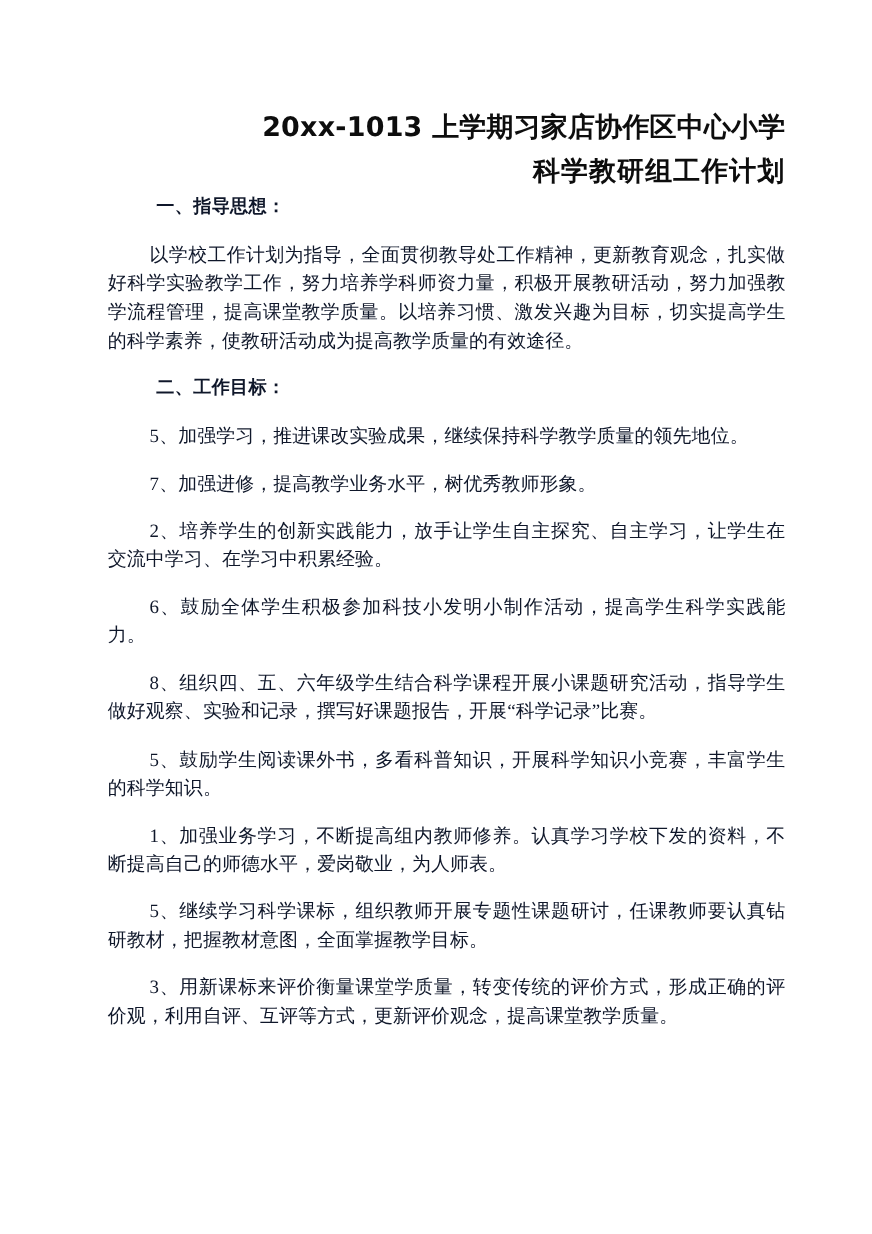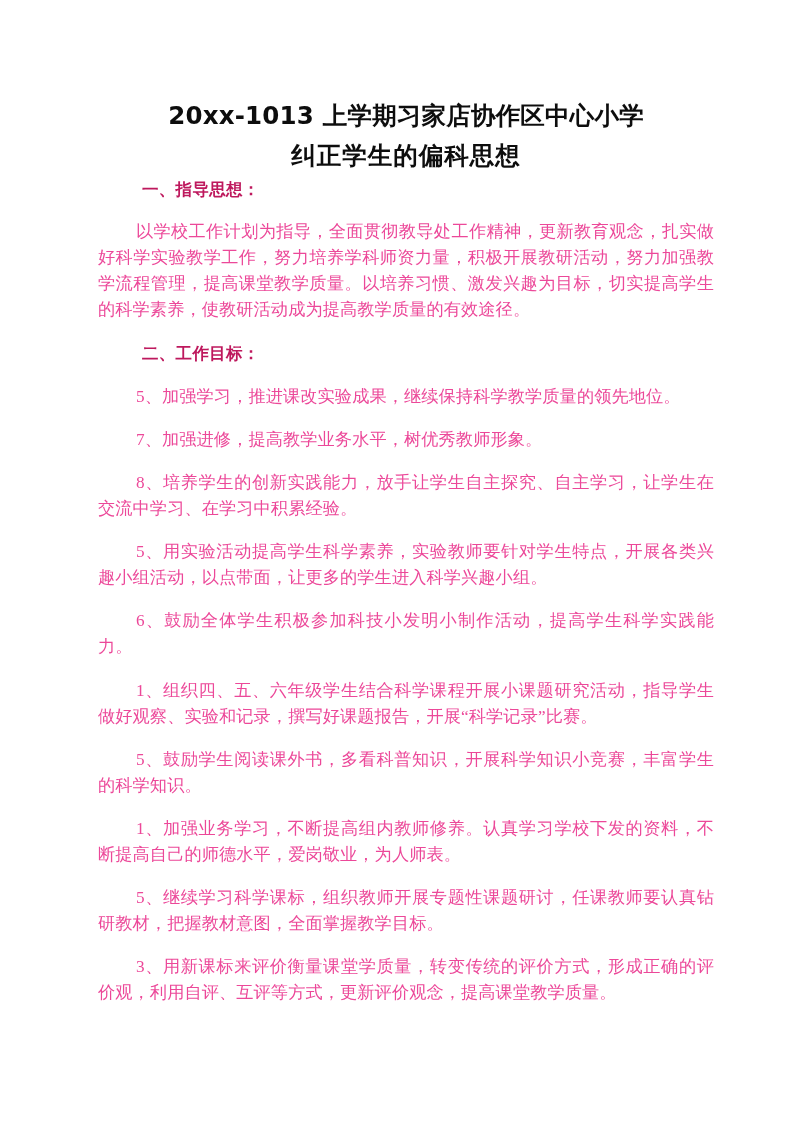--- a/index.html
+++ b/index.html
@@ -38,71 +38,71 @@
     font-weight: 700;
     font-size: 24.5px;
     line-height: 40px;
     text-align: center;
     color: #0d0d0d;
     letter-spacing: 0.2px;
     white-space: nowrap;
   }
   .doc-title .title-line {
     display: block;
+    text-align: right;
   }
   .doc-title .title-line-2 {
     letter-spacing: 1px;
   }
 
   
   .section-heading {
-    font-family: Liberation Sans, sans-serif;
+    font-family: Liberation Mono, monospace;
     font-weight: 700;
     font-size: 16.5px;
     line-height: 26px;
-    color: #be185d;
+    color: #0f172a;
     text-indent: 44px;
     letter-spacing: 0.3px;
     white-space: nowrap;
   }
 
   
   .para {
     font-family: "Liberation Serif", "DejaVu Serif", serif;
     font-size: 17.2px;
     line-height: 26px;
-    color: #ec4899;
+    color: #0f172a;
     text-indent: 38px;
     text-align: justify;
     text-justify: inter-ideograph;
     letter-spacing: 0.1px;
     word-break: break-all;
   }
 </style>
 </head>
 <body>
 
 <div class="page">
   <div class="doc-body">
 
     <div class="doc-title">
       <span class="title-line title-line-1">20xx-1013 上学期习家店协作区中心小学</span>
-      <span class="title-line title-line-2">纠正学生的偏科思想</span>
+      <span class="title-line title-line-2">科学教研组工作计划</span>
     </div>
 
     <div class="section-heading">一、指导思想：</div>
     <p class="para">以学校工作计划为指导，全面贯彻教导处工作精神，更新教育观念，扎实做好科学实验教学工作，努力培养学科师资力量，积极开展教研活动，努力加强教学流程管理，提高课堂教学质量。以培养习惯、激发兴趣为目标，切实提高学生的科学素养，使教研活动成为提高教学质量的有效途径。</p>
 
     <div class="section-heading">二、工作目标：</div>
     <p class="para">5、加强学习，推进课改实验成果，继续保持科学教学质量的领先地位。</p>
     <p class="para">7、加强进修，提高教学业务水平，树优秀教师形象。</p>
-    <p class="para">8、培养学生的创新实践能力，放手让学生自主探究、自主学习，让学生在交流中学习、在学习中积累经验。</p>
-    <p class="para">5、用实验活动提高学生科学素养，实验教师要针对学生特点，开展各类兴趣小组活动，以点带面，让更多的学生进入科学兴趣小组。</p>
+    <p class="para">2、培养学生的创新实践能力，放手让学生自主探究、自主学习，让学生在交流中学习、在学习中积累经验。</p>
     <p class="para">6、鼓励全体学生积极参加科技小发明小制作活动，提高学生科学实践能力。</p>
-    <p class="para">1、组织四、五、六年级学生结合科学课程开展小课题研究活动，指导学生做好观察、实验和记录，撰写好课题报告，开展“科学记录”比赛。</p>
+    <p class="para">8、组织四、五、六年级学生结合科学课程开展小课题研究活动，指导学生做好观察、实验和记录，撰写好课题报告，开展“科学记录”比赛。</p>
     <p class="para">5、鼓励学生阅读课外书，多看科普知识，开展科学知识小竞赛，丰富学生的科学知识。</p>
 
     <p class="para">1、加强业务学习，不断提高组内教师修养。认真学习学校下发的资料，不断提高自己的师德水平，爱岗敬业，为人师表。</p>
     <p class="para">5、继续学习科学课标，组织教师开展专题性课题研讨，任课教师要认真钻研教材，把握教材意图，全面掌握教学目标。</p>
     <p class="para">3、用新课标来评价衡量课堂学质量，转变传统的评价方式，形成正确的评价观，利用自评、互评等方式，更新评价观念，提高课堂教学质量。</p>
 
   </div>
 </div>
 
 </body></html>

